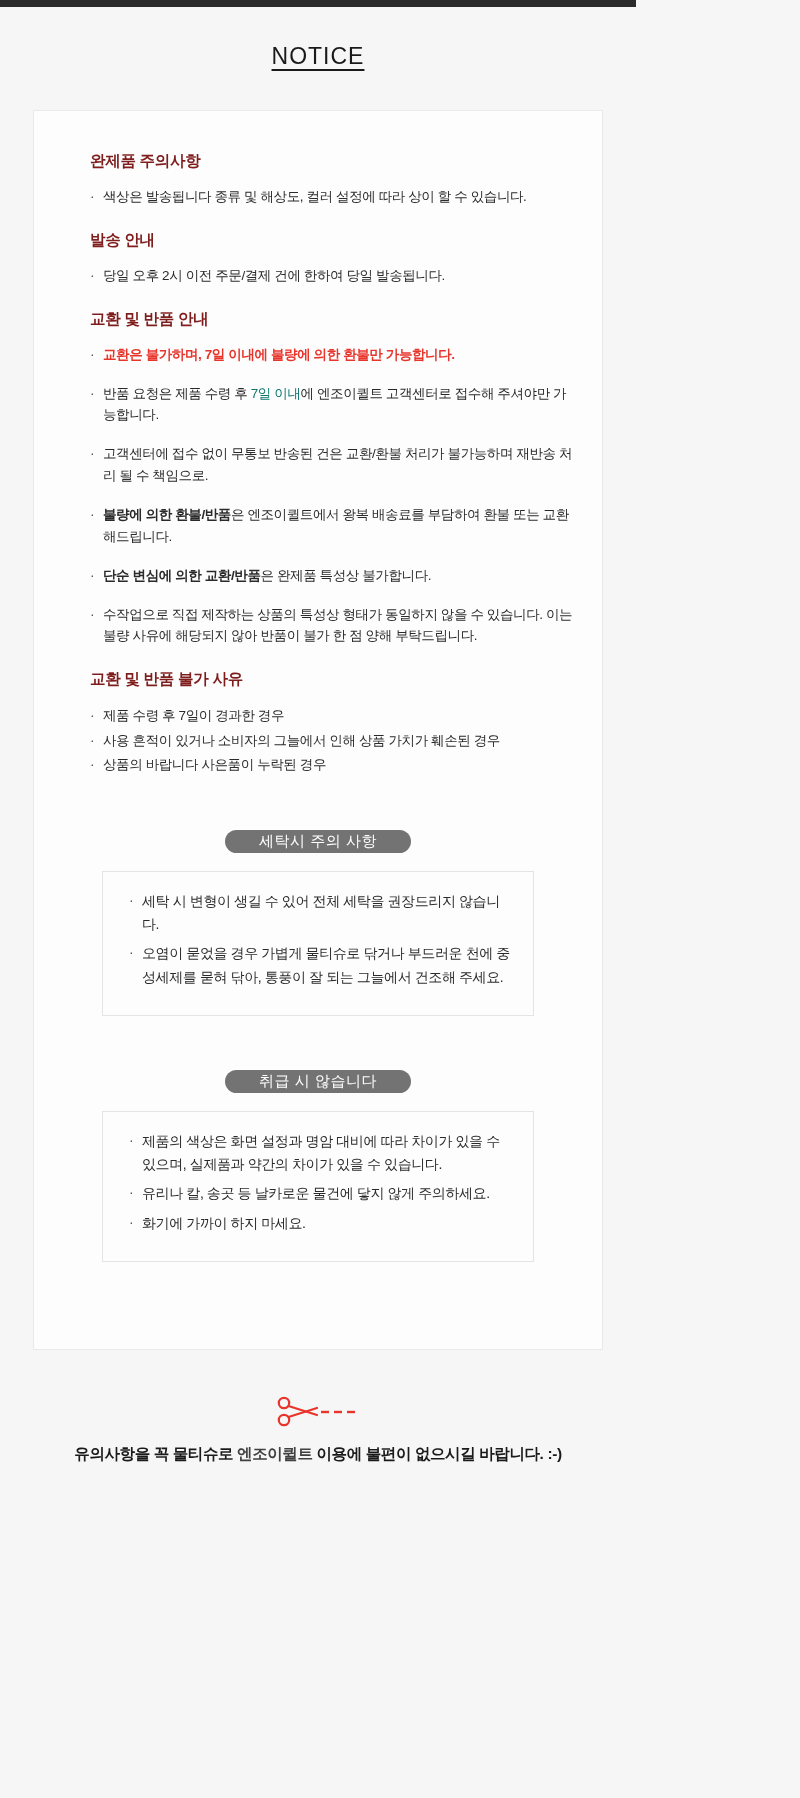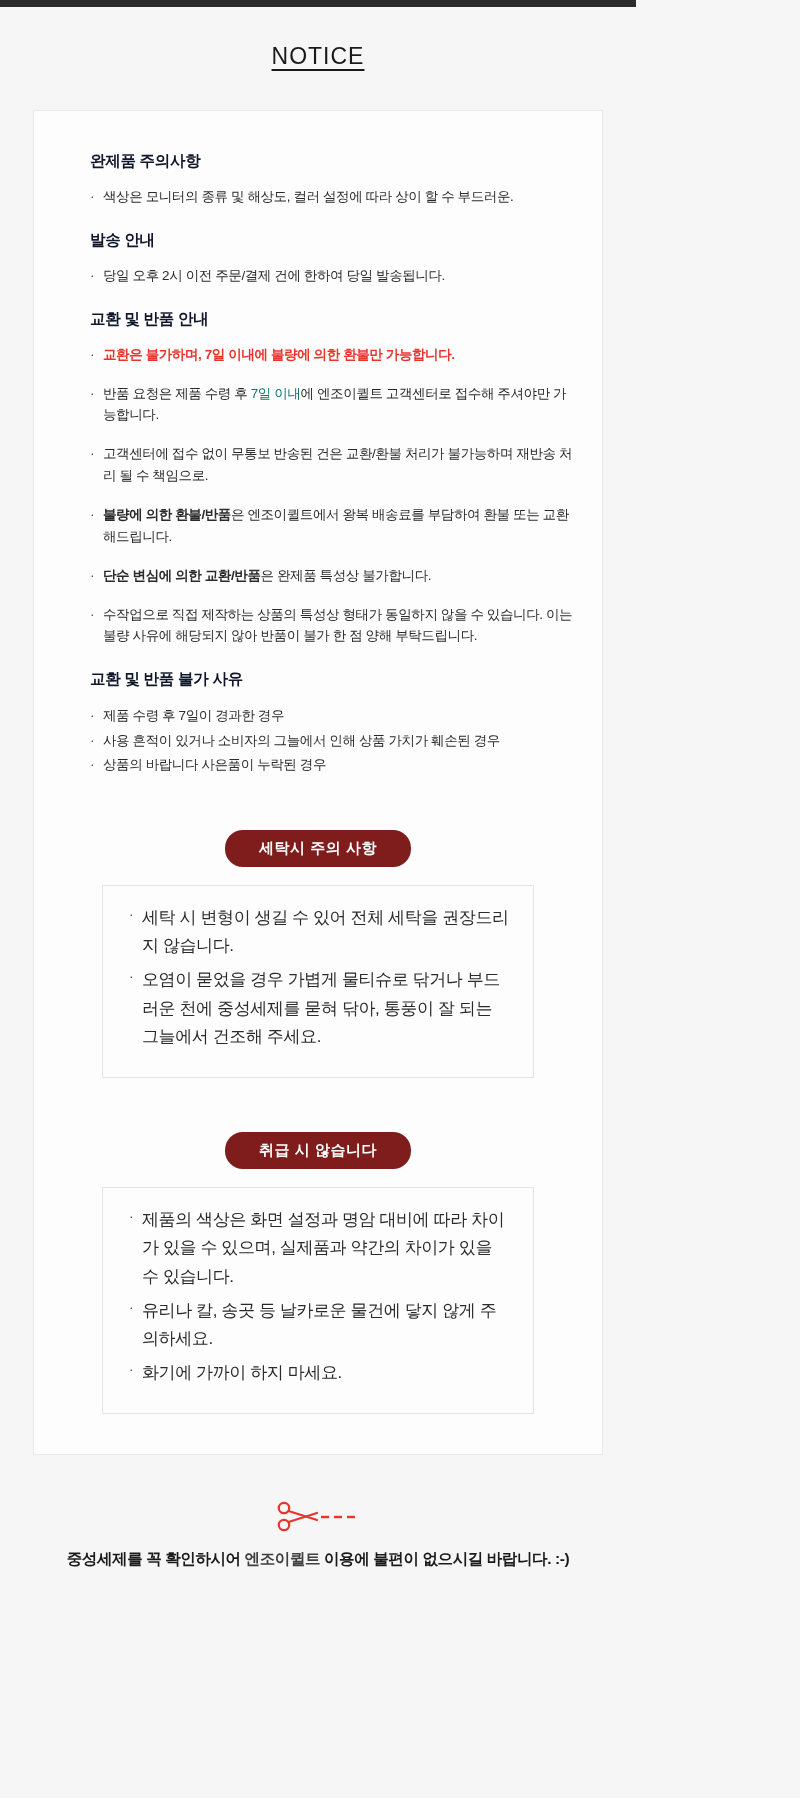--- a/index.html
+++ b/index.html
@@ -40,21 +40,21 @@
     margin: 36px 33px 0 33px;
     background: #fdfdfd;
     border: 1px solid #e9e9e9;
     box-sizing: border-box;
     padding: 34px 28px 40px 28px;
     min-height: 1240px;
   }
   .sec-head {
     font-size: 15.5px;
     font-weight: bold;
-    color: #0f172a;
+    color: #7f1d1d;
     margin: 6px 0 14px 28px;
     letter-spacing: -0.3px;
   }
   .sec-head.tight { margin-top: 22px; }
   .bullet-list {
     margin: 0 0 0 28px;
     padding: 0;
     list-style: none;
   }
   .bullet-list li {
@@ -81,41 +81,41 @@
   .red { color: #0f766e; }
   .bold { font-weight: bold; }
   .redbold { color: #e8352c; font-weight: bold; }
 
   .pill-wrap {
     text-align: center;
     margin-top: 54px;
   }
   .pill {
     display: inline-block;
-    background: #7f1d1d;
+    background: #737373;
     color: #ffffff;
     font-size: 15px;
-    font-weight: bold;
+    font-weight: normal;
     letter-spacing: 0.5px;
-    padding: 9px 34px;
+    padding: 2px 34px;
     border-radius: 18px;
   }
   .subbox {
     margin: 18px 40px 0 40px;
     border: 1px solid #e4e4e4;
     background: #fdfdfd;
     padding: 18px 22px 20px 22px;
     box-sizing: border-box;
   }
   .subbox .bullet-list {
     margin-left: 4px;
   }
   .subbox .bullet-list li {
     margin-bottom: 6px;
-    font-size: 17px;
+    font-size: 14px;
     line-height: 1.66;
   }
   .scissors {
     margin-top: 46px;
     text-align: center;
     height: 40px;
     position: relative;
   }
   .scissors svg { display: inline-block; vertical-align: middle; }
   .footer {
@@ -135,21 +135,21 @@
 <div class="page">
 
   <div class="topbar"></div>
 
   <h1 class="notice-title">NOTICE</h1>
 
   <div class="card">
     <div id="sections-root">
         <div class="sec-head">완제품 주의사항</div>
         <ul class="bullet-list">
-          <li><span>색상은 모니터의 종류 및 해상도, 컬러 설정에 따라 상이 할 수 부드러운.</span></li>
+          <li><span>색상은 발송됩니다 종류 및 해상도, 컬러 설정에 따라 상이 할 수 있습니다.</span></li>
         </ul>
         <div class="sec-head tight">발송 안내</div>
         <ul class="bullet-list">
           <li><span>당일 오후 2시 이전 주문/결제 건에 한하여 당일 발송됩니다.</span></li>
         </ul>
         <div class="sec-head tight">교환 및 반품 안내</div>
         <ul class="bullet-list">
           <li><span class="redbold">교환은 불가하며, 7일 이내에 불량에 의한 환불만 가능합니다.</span></li>
           <li><span>반품 요청은 제품 수령 후 </span><span class="red">7일 이내</span><span>에 엔조이퀼트 고객센터로 접수해 주셔야만 가능합니다.</span></li>
           <li><span>고객센터에 접수 없이 무통보 반송된 건은 교환/환불 처리가 불가능하며 재반송 처리 될 수 책임으로.</span></li>
@@ -194,16 +194,16 @@
       </g>
       <g stroke="#e8352c" stroke-width="2.4" stroke-linecap="butt">
         <path d="M48 16 L56 16"></path>
         <path d="M61 16 L69 16"></path>
         <path d="M74 16 L82 16"></path>
       </g>
     </svg>
   </div>
 
   <div class="footer">
-    <span>중성세제를 꼭 확인하시어 </span><span class="brand">엔조이퀼트</span><span> 이용에 불편이 없으시길 바랍니다. :-)</span>
+    <span>유의사항을 꼭 물티슈로 </span><span class="brand">엔조이퀼트</span><span> 이용에 불편이 없으시길 바랍니다. :-)</span>
   </div>
 
 </div>
 
 </body></html>

